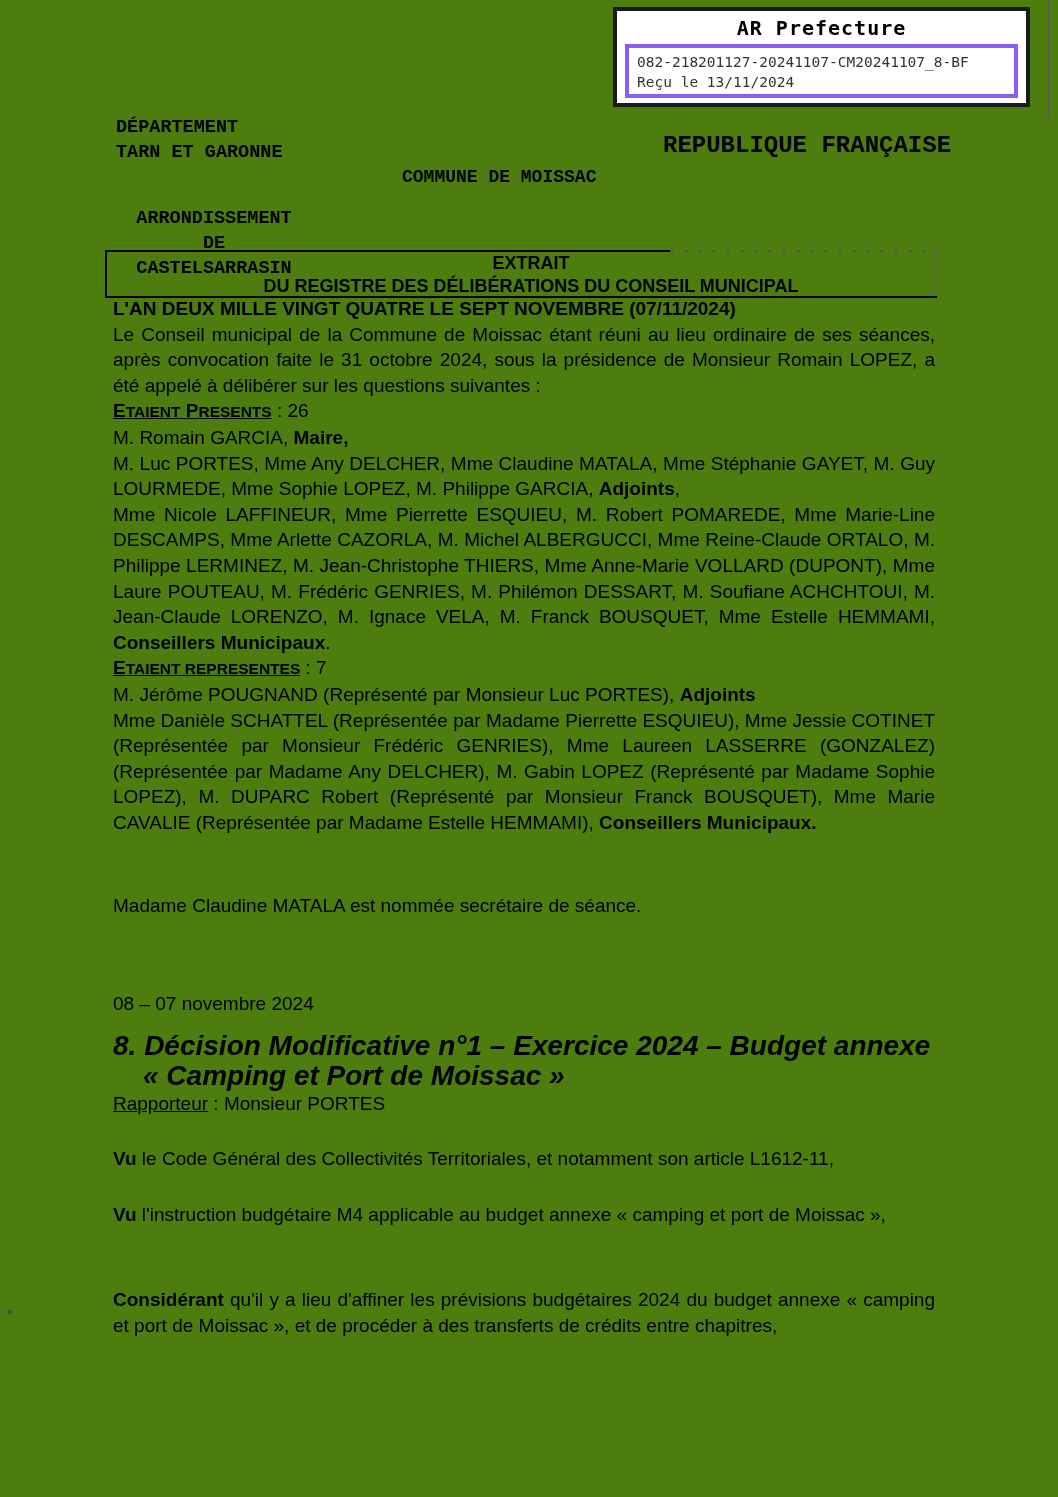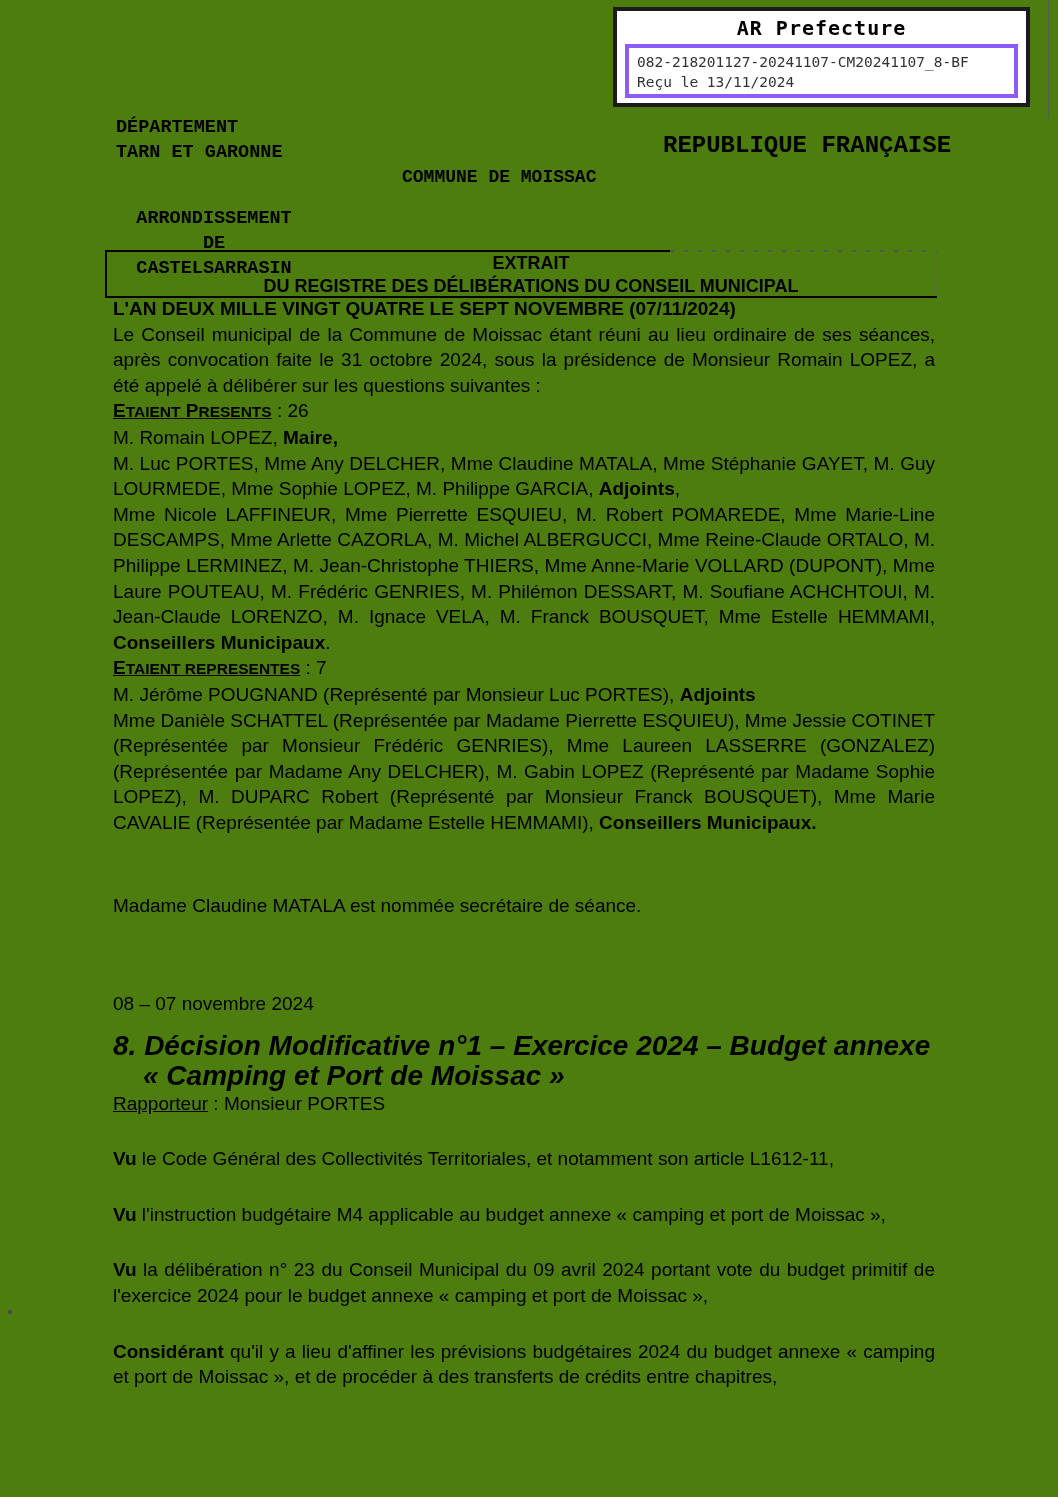--- a/index.html
+++ b/index.html
@@ -202,21 +202,21 @@
   </div>
 
   <div id="body">
 
     <p class="bold">L'AN DEUX MILLE VINGT QUATRE LE SEPT NOVEMBRE (07/11/2024)</p>
 
     <p class="just">Le Conseil municipal de la Commune de Moissac étant réuni au lieu ordinaire de ses séances, après convocation faite le 31 octobre 2024, sous la présidence de Monsieur Romain LOPEZ, a été appelé à délibérer sur les questions suivantes :</p>
 
     <p><span class="smallcaps">E<span class="sc-small">TAIENT</span> P<span class="sc-small">RESENTS</span></span><span> : </span><span>26</span></p>
 
-    <p><span>M. Romain LOPEZ, </span><span class="bold">Maire,</span></p>
+    <p><span>M. Romain GARCIA, </span><span class="bold">Maire,</span></p>
 
     <p class="just"><span>M. Luc PORTES, Mme Any DELCHER, Mme Claudine MATALA, Mme Stéphanie GAYET, M. Guy LOURMEDE, Mme Sophie LOPEZ, M. Philippe GARCIA, </span><span class="bold">Adjoints</span><span>,</span></p>
 
     <p class="just"><span>Mme Nicole LAFFINEUR, Mme Pierrette ESQUIEU, M. Robert POMAREDE, Mme Marie-Line DESCAMPS, Mme Arlette CAZORLA, M. Michel ALBERGUCCI, Mme Reine-Claude ORTALO, M. Philippe LERMINEZ, M. Jean-Christophe THIERS, Mme Anne-Marie VOLLARD (DUPONT), Mme Laure POUTEAU, M. Frédéric GENRIES, M. Philémon DESSART, M. Soufiane ACHCHTOUI, M. Jean-Claude LORENZO, M. Ignace VELA, M. Franck BOUSQUET, Mme Estelle HEMMAMI, </span><span class="bold">Conseillers Municipaux</span><span>.</span></p>
 
     <p><span class="smallcaps">E<span class="sc-small">TAIENT REPRESENTES</span></span><span> : </span><span>7</span></p>
 
     <p><span>M. Jérôme POUGNAND (Représenté par Monsieur Luc PORTES), </span><span class="bold">Adjoints</span></p>
 
     <p class="just"><span>Mme Danièle SCHATTEL (Représentée par Madame Pierrette ESQUIEU), Mme Jessie COTINET (Représentée par Monsieur Frédéric GENRIES), Mme Laureen LASSERRE (GONZALEZ) (Représentée par Madame Any DELCHER), M. Gabin LOPEZ (Représenté par Madame Sophie LOPEZ), M. DUPARC Robert (Représenté par Monsieur Franck BOUSQUET), Mme Marie CAVALIE (Représentée par Madame Estelle HEMMAMI), </span><span class="bold">Conseillers Municipaux.</span></p>
@@ -239,21 +239,20 @@
     <div class="gap-md"></div>
 
     <p class="just"><span class="bold">Vu</span><span> le Code Général des Collectivités Territoriales, et notamment son article L1612-11,</span></p>
 
     <div class="gap-md"></div>
 
     <p class="just"><span class="bold">Vu</span><span> l'instruction budgétaire M4 applicable au budget annexe « camping et port de Moissac »,</span></p>
 
     <div class="gap-md"></div>
 
-    <p class="just"><span class="bold">Vu</span><span> la délibération n° 23 du Conseil Municipal du 09 avril 2024 portant vote du budget primitif de l'exercice 2024 pour le budget annexe « camping et port de Moissac »,</span></p>
 
     <div class="gap-md"></div>
 
     <p class="just"><span class="bold">Considérant</span><span> qu'il y a lieu d'affiner les prévisions budgétaires 2024 du budget annexe « camping et port de Moissac », et de procéder à des transferts de crédits entre chapitres,</span></p>
 
     <div class="gap-md"></div>
 
 
   </div>
 </div>

